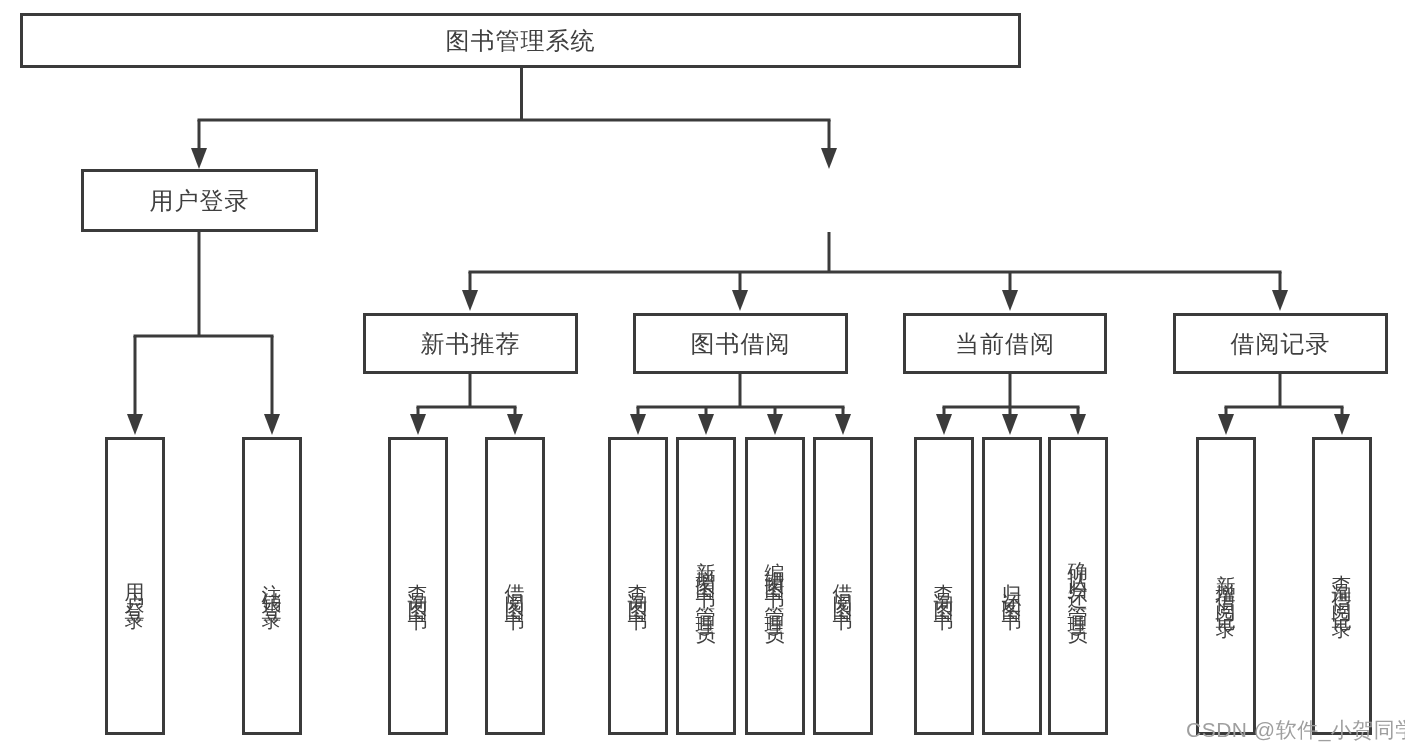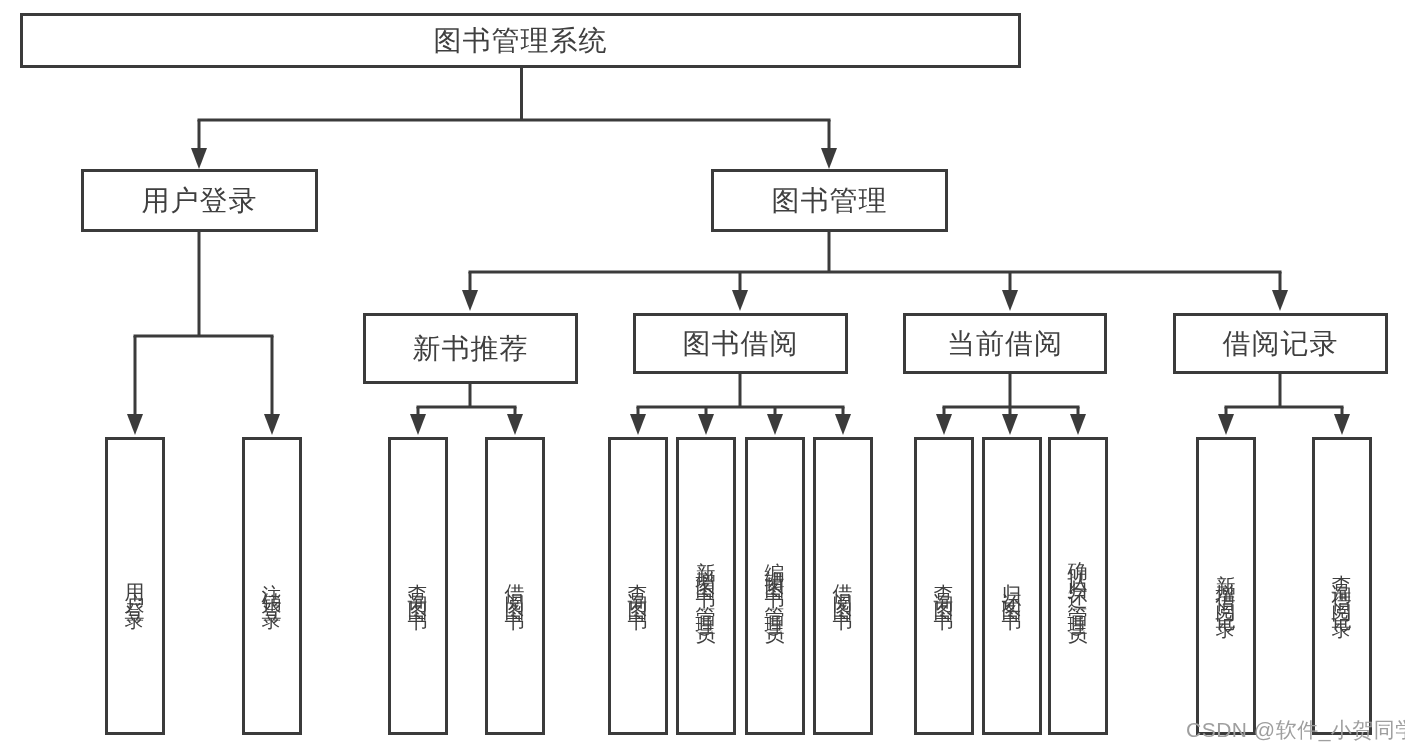--- a/index.html
+++ b/index.html
@@ -13,21 +13,21 @@
   body{font-family:"Liberation Sans","DejaVu Sans",sans-serif;color:var(--text);}
   .stage{position:relative;width:1405px;height:747px;background:var(--background);}
   .wires{position:absolute;left:0;top:0;width:1405px;height:747px;}
   .node{
     position:absolute;
     border:3px solid var(--line);
     background:#fff;
     display:flex;
     align-items:center;
     justify-content:center;
-    font-size:28px;
+    font-size:24px;
     letter-spacing:1px;
     color:var(--text);
     z-index:2;
   }
   .leaf{
     position:absolute;
     top:437px;
     width:60px;
     height:298px;
     border:3px solid var(--line);
@@ -131,25 +131,22 @@
     </g>
   </svg>
 
   <div class="node" style="left:20px;top:13px;width:1001px;height:55px;">
     <span>图书管理系统</span>
   </div>
 
   <div class="node" style="left:81px;top:169px;width:237px;height:63px;">
     <span>用户登录</span>
   </div>
-  <div class="node" style="left:711px;top:169px;width:237px;height:63px;">
-    <span>图书管理</span>
-  </div>
-
-  <div class="node" style="left:363px;top:313px;width:215px;height:71px;">
+
+  <div class="node" style="left:363px;top:313px;width:215px;height:61px;">
     <span>新书推荐</span>
   </div>
   <div class="node" style="left:633px;top:313px;width:215px;height:61px;justify-content:center;">
     <span>图书借阅</span>
   </div>
   <div class="node" style="left:903px;top:313px;width:204px;height:61px;">
     <span>当前借阅</span>
   </div>
   <div class="node" style="left:1173px;top:313px;width:215px;height:61px;">
     <span>借阅记录</span>

